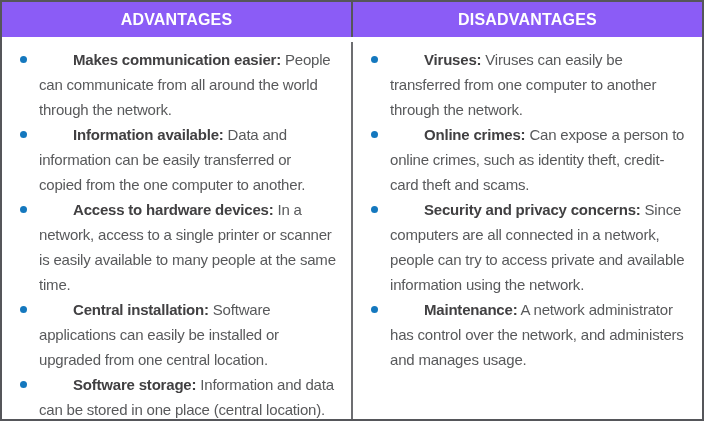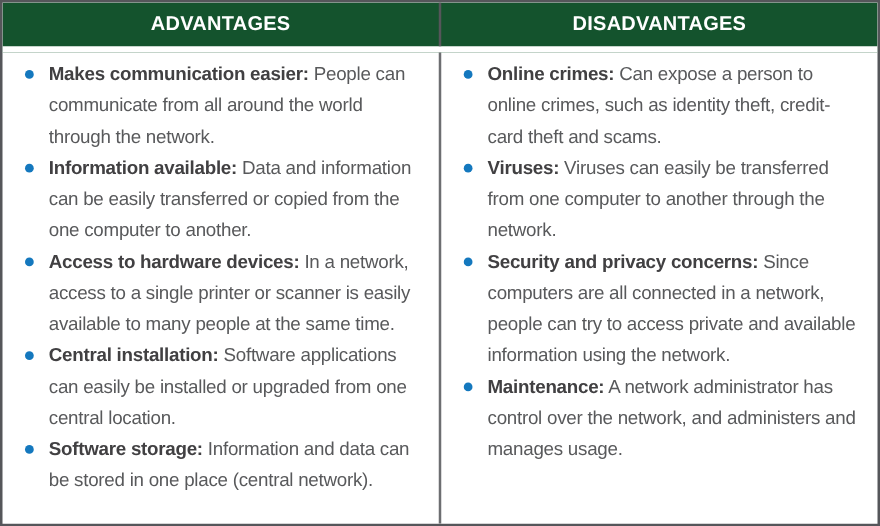--- a/index.html
+++ b/index.html
@@ -15,21 +15,21 @@
     border: 2px solid #55565a;
     background: #ffffff;
     display: flex;
     flex-direction: column;
     overflow: hidden;
   }
   .header-row {
     display: flex;
     height: 35px;
     flex: 0 0 35px;
-    background: #14532d;
+    background: #8b5cf6;
     border-bottom: 5px solid #ffffff;
   }
   .header-cell {
     flex: 1 1 0;
     display: flex;
     align-items: center;
     justify-content: center;
     color: #ffffff;
     font-weight: bold;
     font-size: 16px;
@@ -69,20 +69,21 @@
     left: 18px;
     top: 9px;
     width: 7px;
     height: 7px;
     border-radius: 50%;
     background: #1478be;
   }
   .term {
     font-weight: bold;
     color: #414042;
+    margin-left: 34px;
   }
 </style>
 </head>
 <body>
 
 <div class="table-wrap">
 
   <div class="header-row">
     <div class="header-cell first">
       <span>ADVANTAGES</span>
@@ -112,36 +113,36 @@
           <span class="desc">In a network, access to a single printer or scanner is easily available to many people at the same time.</span>
         </li>
         <li>
           <span class="bullet"></span>
           <span class="term">Central installation:</span>
           <span class="desc">Software applications can easily be installed or upgraded from one central location.</span>
         </li>
         <li>
           <span class="bullet"></span>
           <span class="term">Software storage:</span>
-          <span class="desc">Information and data can be stored in one place (central network).</span>
+          <span class="desc">Information and data can be stored in one place (central location).</span>
         </li>
       </ul>
     </div>
 
     <div class="body-cell">
       <ul class="point-list">
         <li>
           <span class="bullet"></span>
-          <span class="term">Online crimes:</span>
-          <span class="desc">Can expose a person to online crimes, such as identity theft, credit-card theft and scams.</span>
+          <span class="term">Viruses:</span>
+          <span class="desc">Viruses can easily be transferred from one computer to another through the network.</span>
         </li>
         <li>
           <span class="bullet"></span>
-          <span class="term">Viruses:</span>
-          <span class="desc">Viruses can easily be transferred from one computer to another through the network.</span>
+          <span class="term">Online crimes:</span>
+          <span class="desc">Can expose a person to online crimes, such as identity theft, credit-card theft and scams.</span>
         </li>
         <li>
           <span class="bullet"></span>
           <span class="term">Security and privacy concerns:</span>
           <span class="desc">Since computers are all connected in a network, people can try to access private and available information using the network.</span>
         </li>
         <li>
           <span class="bullet"></span>
           <span class="term">Maintenance:</span>
           <span class="desc">A network administrator has control over the network, and administers and manages usage.</span>

